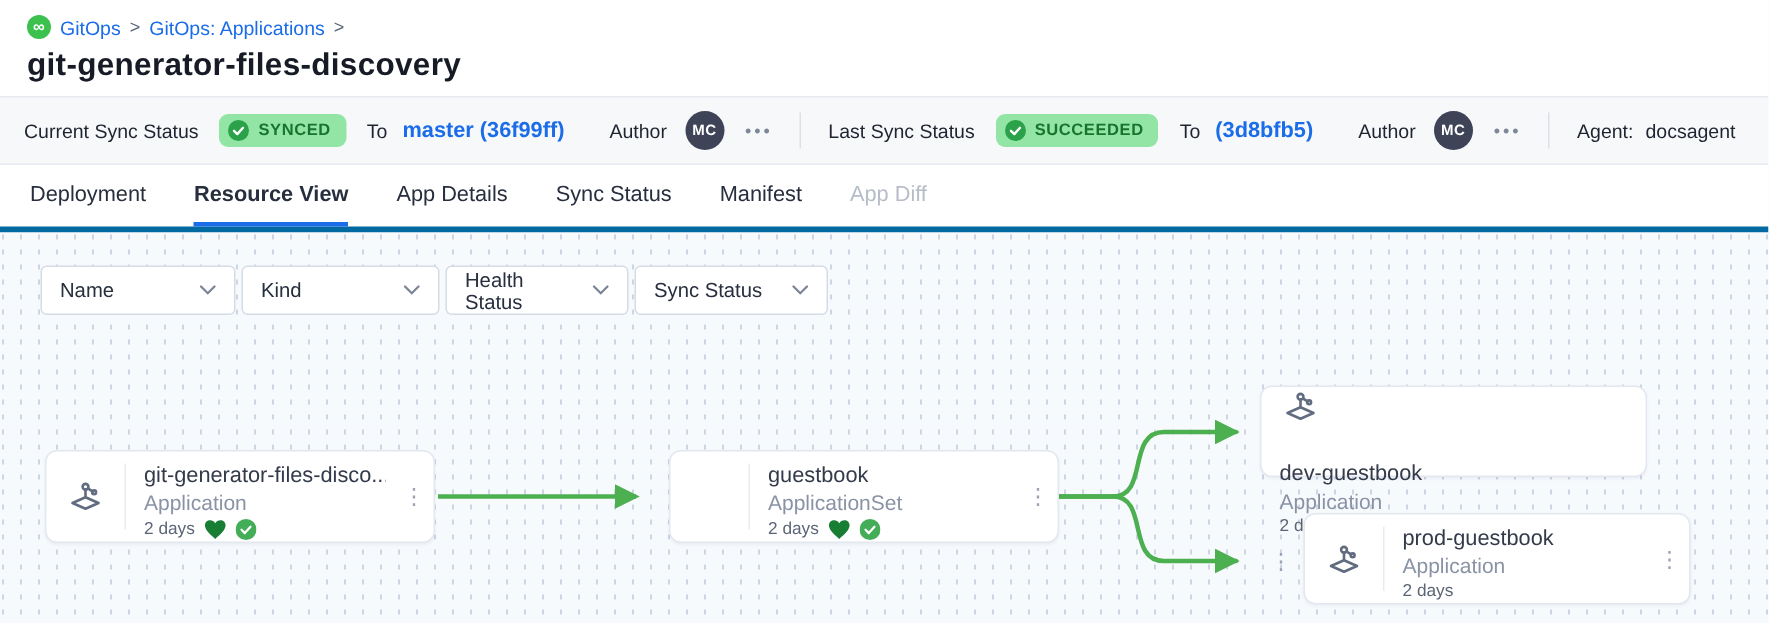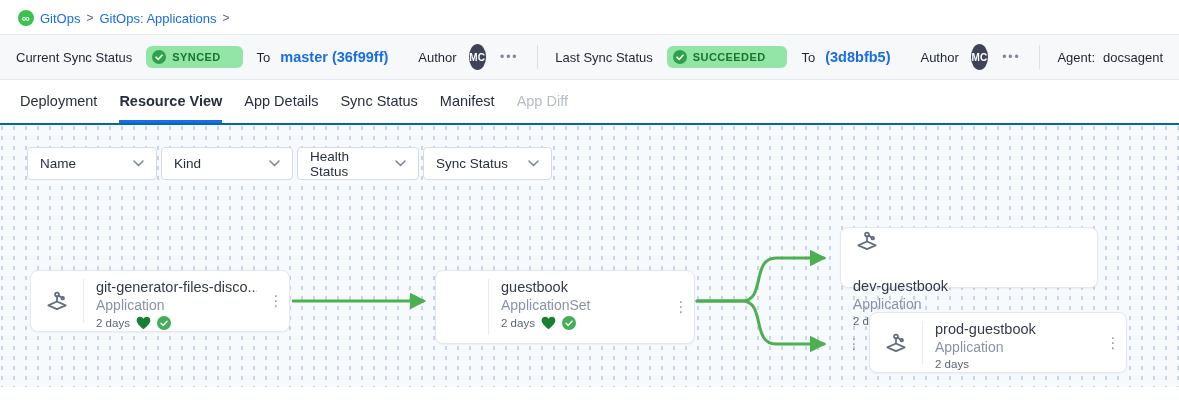--- a/index.html
+++ b/index.html
@@ -22,37 +22,37 @@
 
   
   .status-bar {
     height:46px; background:#f7f8fa; border-top:1px solid #e7eaf0; border-bottom:1px solid #e7eaf0;
     display:flex; align-items:center; padding:0 16px; font-size:13px; white-space:nowrap;
   }
   .sb-label { color:#1e2430; }
   .badge {
     display:inline-flex; align-items:center; gap:6px;
     background:#93e5a5; color:#17742d; font-size:11px; font-weight:700;
-    border-radius:6px; padding:4px 22px 4px 6px; letter-spacing:.4px; margin:0 14px;
+    border-radius:6px; padding:4px 10px 4px 6px; letter-spacing:.4px; margin:0 14px;
   }
   .badge svg { display:block; }
   .rev-link { color:#1a6ce8; font-weight:700; font-size:14.5px; cursor:pointer; text-decoration:none; margin-left:10px; }
   .author-lb { margin-left:30px; }
   .avatar {
     width:26px; height:26px; border-radius:50%; background:#3e4357; color:#fff;
     font-size:10px; font-weight:700; display:inline-flex; align-items:center; justify-content:center;
     margin-left:12px; letter-spacing:.3px;
   }
   .more-dots { color:#7e8798; font-size:12px; letter-spacing:2px; margin-left:14px; cursor:pointer; }
   .sb-divider { width:1px; height:24px; background:#dcе1e9; background:#dce1e9; margin:0 18px; }
   .agent-label { color:#1e2430; }
   .agent-value { margin-left:8px; color:#1e2430; }
 
   
-  .tabs { display:flex; gap:22px; padding:0 20px; background:#fff; border-bottom:2px solid #0369a1; height:45px; align-items:stretch; }
+  .tabs { display:flex; gap:32px; padding:0 20px; background:#fff; border-bottom:4px solid #0369a1; height:45px; align-items:stretch; }
   .tab { display:flex; align-items:center; font-size:14.5px; color:#272e3d; cursor:pointer; border-bottom:3px solid transparent; padding-top:2px; }
   .tab.active { font-weight:700; border-bottom-color:#1a6ce8; }
   .tab.disabled { color:#b6bdc9; cursor:default; }
 
   
   .content {
     position:relative; height:262px; background-color:#f7fafd;
     background-image: radial-gradient(1px 2px at 2px 3px, #ccd5e3 97%, transparent 100%);
     background-size:12px 10px;
   }
@@ -72,35 +72,36 @@
     box-shadow:0 1px 2px rgba(30,40,60,.06); display:flex; align-items:stretch; cursor:pointer;
   }
   .node-icon-zone { width:52px; display:flex; align-items:center; justify-content:center; color:#626c80; }
   .node-sep { width:1px; background:#e8ebf1; margin:8px 0; }
   .node-body { flex:1; padding:8px 6px 8px 12px; min-width:0; }
   .node-title { font-size:14.5px; color:#333a49; font-weight:500; white-space:nowrap; overflow:hidden; }
   .node-kind { font-size:14px; color:#8a93a5; margin-top:2px; }
   .node-meta { font-size:11.5px; color:#5c6575; margin-top:3px; display:flex; align-items:center; gap:6px; }
   .node-kebab { width:26px; display:flex; align-items:center; justify-content:center; color:#9aa3b5; font-size:15px; cursor:pointer; }
   .n1 { left:30px;  top:145px; width:260px; height:62px; }
-  .n2 { left:435px; top:145px; width:260px; height:74px; }
+  .n2 { left:446px; top:145px; width:260px; height:62px; }
   .n3 { left:840px; top:102px; width:258px; height:61px;flex-direction:column; }
   .n4 { left:869px; top:187px; width:258px; height:61px; }
 </style>
 </head>
 <body>
 
 <div class="header">
   <div class="breadcrumb">
     <span class="gitops-icon">∞</span>
     <a class="crumb-link">GitOps</a>
     <span class="crumb-sep">&gt;</span>
     <a class="crumb-link">GitOps: Applications</a>
     <span class="crumb-sep">&gt;</span>
   </div>
+  <div class="page-title">git-generator-files-discovery</div>
 </div>
 
 <div class="status-bar">
   <span class="sb-label">Current Sync Status</span>
   <span class="badge">
     <svg width="14" height="14" viewBox="0 0 14 14">
         <circle cx="7" cy="7" r="7" fill="#2ba149"></circle>
         <path d="M4 7.2 L6.2 9.4 L10 5.2" stroke="#fff" stroke-width="1.6" fill="none" stroke-linecap="round" stroke-linejoin="round"></path>
       </svg>
     <span>SYNCED</span>

